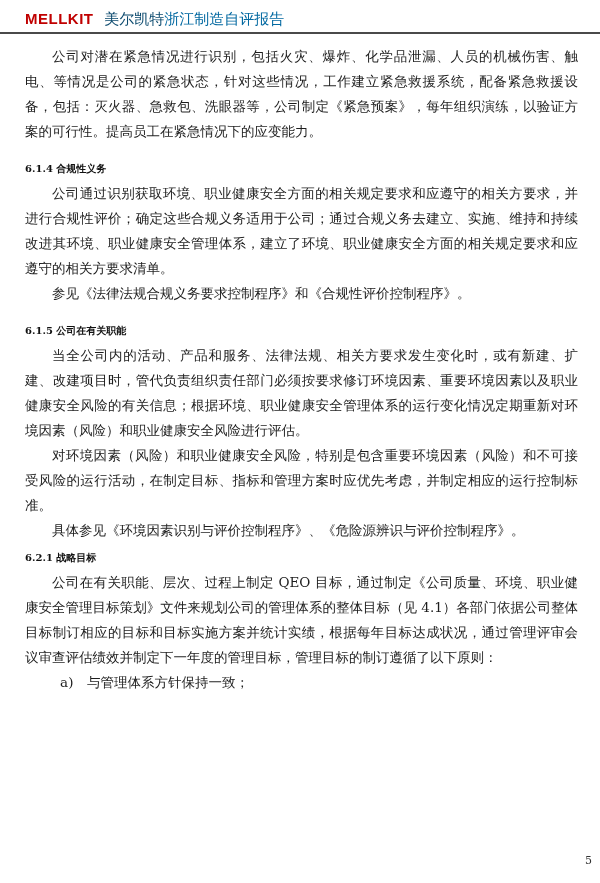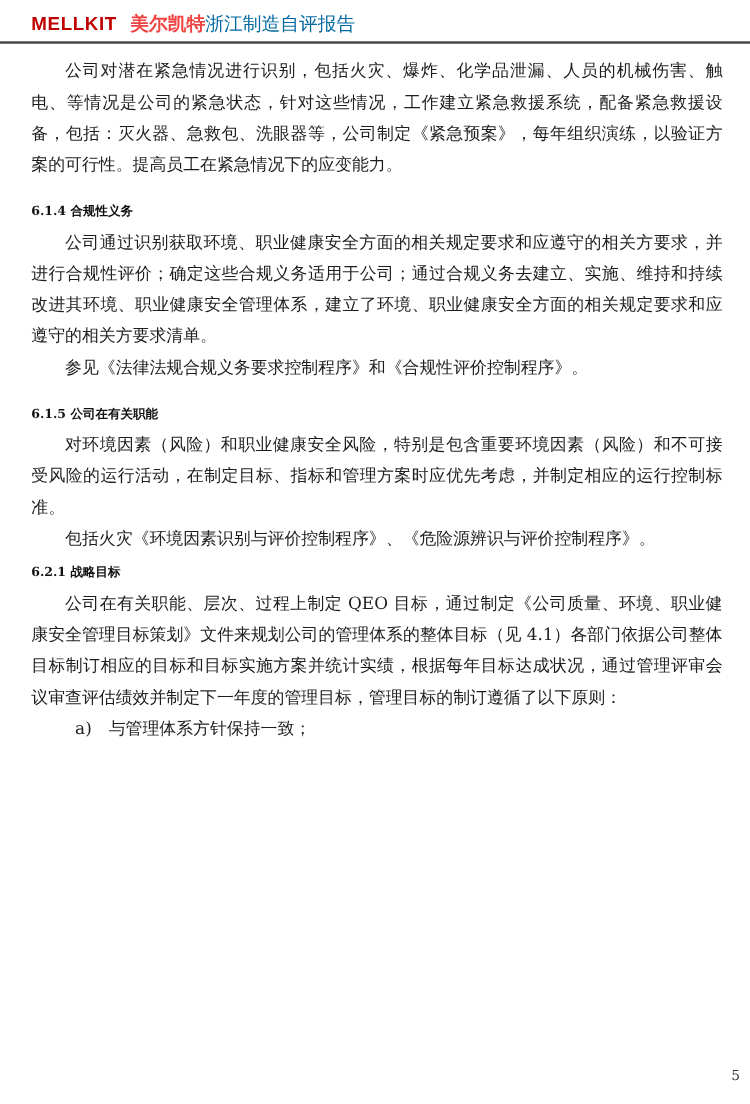--- a/index.html
+++ b/index.html
@@ -19,21 +19,21 @@
     font-size: 15px;
     line-height: 20px;
     white-space: nowrap;
   }
   .brand-logo {
     color: #c00000;
     font-family: "Liberation Sans", "DejaVu Sans", sans-serif;
     font-weight: 700;
     letter-spacing: 0.5px;
   }
-  .brand-company { color: #ef4444; margin-left: 6px; font-weight: bold; }
+  .brand-company { color: #0c4a6e; margin-left: 6px; }
   .doc-title { color: #0369a1; }
   .page-body {
     padding: 10px 22px 0 25px;
     font-size: 13.5px;
     line-height: 25px;
     text-align: justify;
   }
   .page-body p { margin: 0; text-indent: 2em; }
   .page-body p.note { font-weight: bold; text-indent: 0; }
   .page-body h3 {
@@ -66,22 +66,23 @@
   </header>
 
   <main class="page-body">
     <p>公司对潜在紧急情况进行识别，包括火灾、爆炸、化学品泄漏、人员的机械伤害、触电、等情况是公司的紧急状态，针对这些情况，工作建立紧急救援系统，配备紧急救援设备，包括：灭火器、急救包、洗眼器等，公司制定《紧急预案》，每年组织演练，以验证方案的可行性。提高员工在紧急情况下的应变能力。</p>
 
     <h3>6.1.4 合规性义务</h3>
     <p>公司通过识别获取环境、职业健康安全方面的相关规定要求和应遵守的相关方要求，并进行合规性评价；确定这些合规义务适用于公司；通过合规义务去建立、实施、维持和持续改进其环境、职业健康安全管理体系，建立了环境、职业健康安全方面的相关规定要求和应遵守的相关方要求清单。</p>
     <p>参见《法律法规合规义务要求控制程序》和《合规性评价控制程序》。</p>
 
     <h3>6.1.5 公司在有关职能</h3>
+    <p>当全公司内的活动、产品和服务、法律法规、相关方要求发生变化时，或有新建、扩建、改建项目时，管代负责组织责任部门必须按要求修订环境因素、重要环境因素以及职业健康安全风险的有关信息；根据环境、职业健康安全管理体系的运行变化情况定期重新对环境因素（风险）和职业健康安全风险进行评估。</p>
     <p>对环境因素（风险）和职业健康安全风险，特别是包含重要环境因素（风险）和不可接受风险的运行活动，在制定目标、指标和管理方案时应优先考虑，并制定相应的运行控制标准。</p>
-    <p>包括火灾《环境因素识别与评价控制程序》、《危险源辨识与评价控制程序》。</p>
+    <p>具体参见《环境因素识别与评价控制程序》、《危险源辨识与评价控制程序》。</p>
 
     <h3 class="h-sub">6.2.1 战略目标</h3>
     <p>公司在有关职能、层次、过程上制定 QEO 目标，通过制定《公司质量、环境、职业健康安全管理目标策划》文件来规划公司的管理体系的整体目标（见 4.1）各部门依据公司整体目标制订相应的目标和目标实施方案并统计实绩，根据每年目标达成状况，通过管理评审会议审查评估绩效并制定下一年度的管理目标，管理目标的制订遵循了以下原则：</p>
     <p class="list-item">a)　与管理体系方针保持一致；</p>
   </main>
 
   <div class="page-number">5</div>
 
 </div>
 

